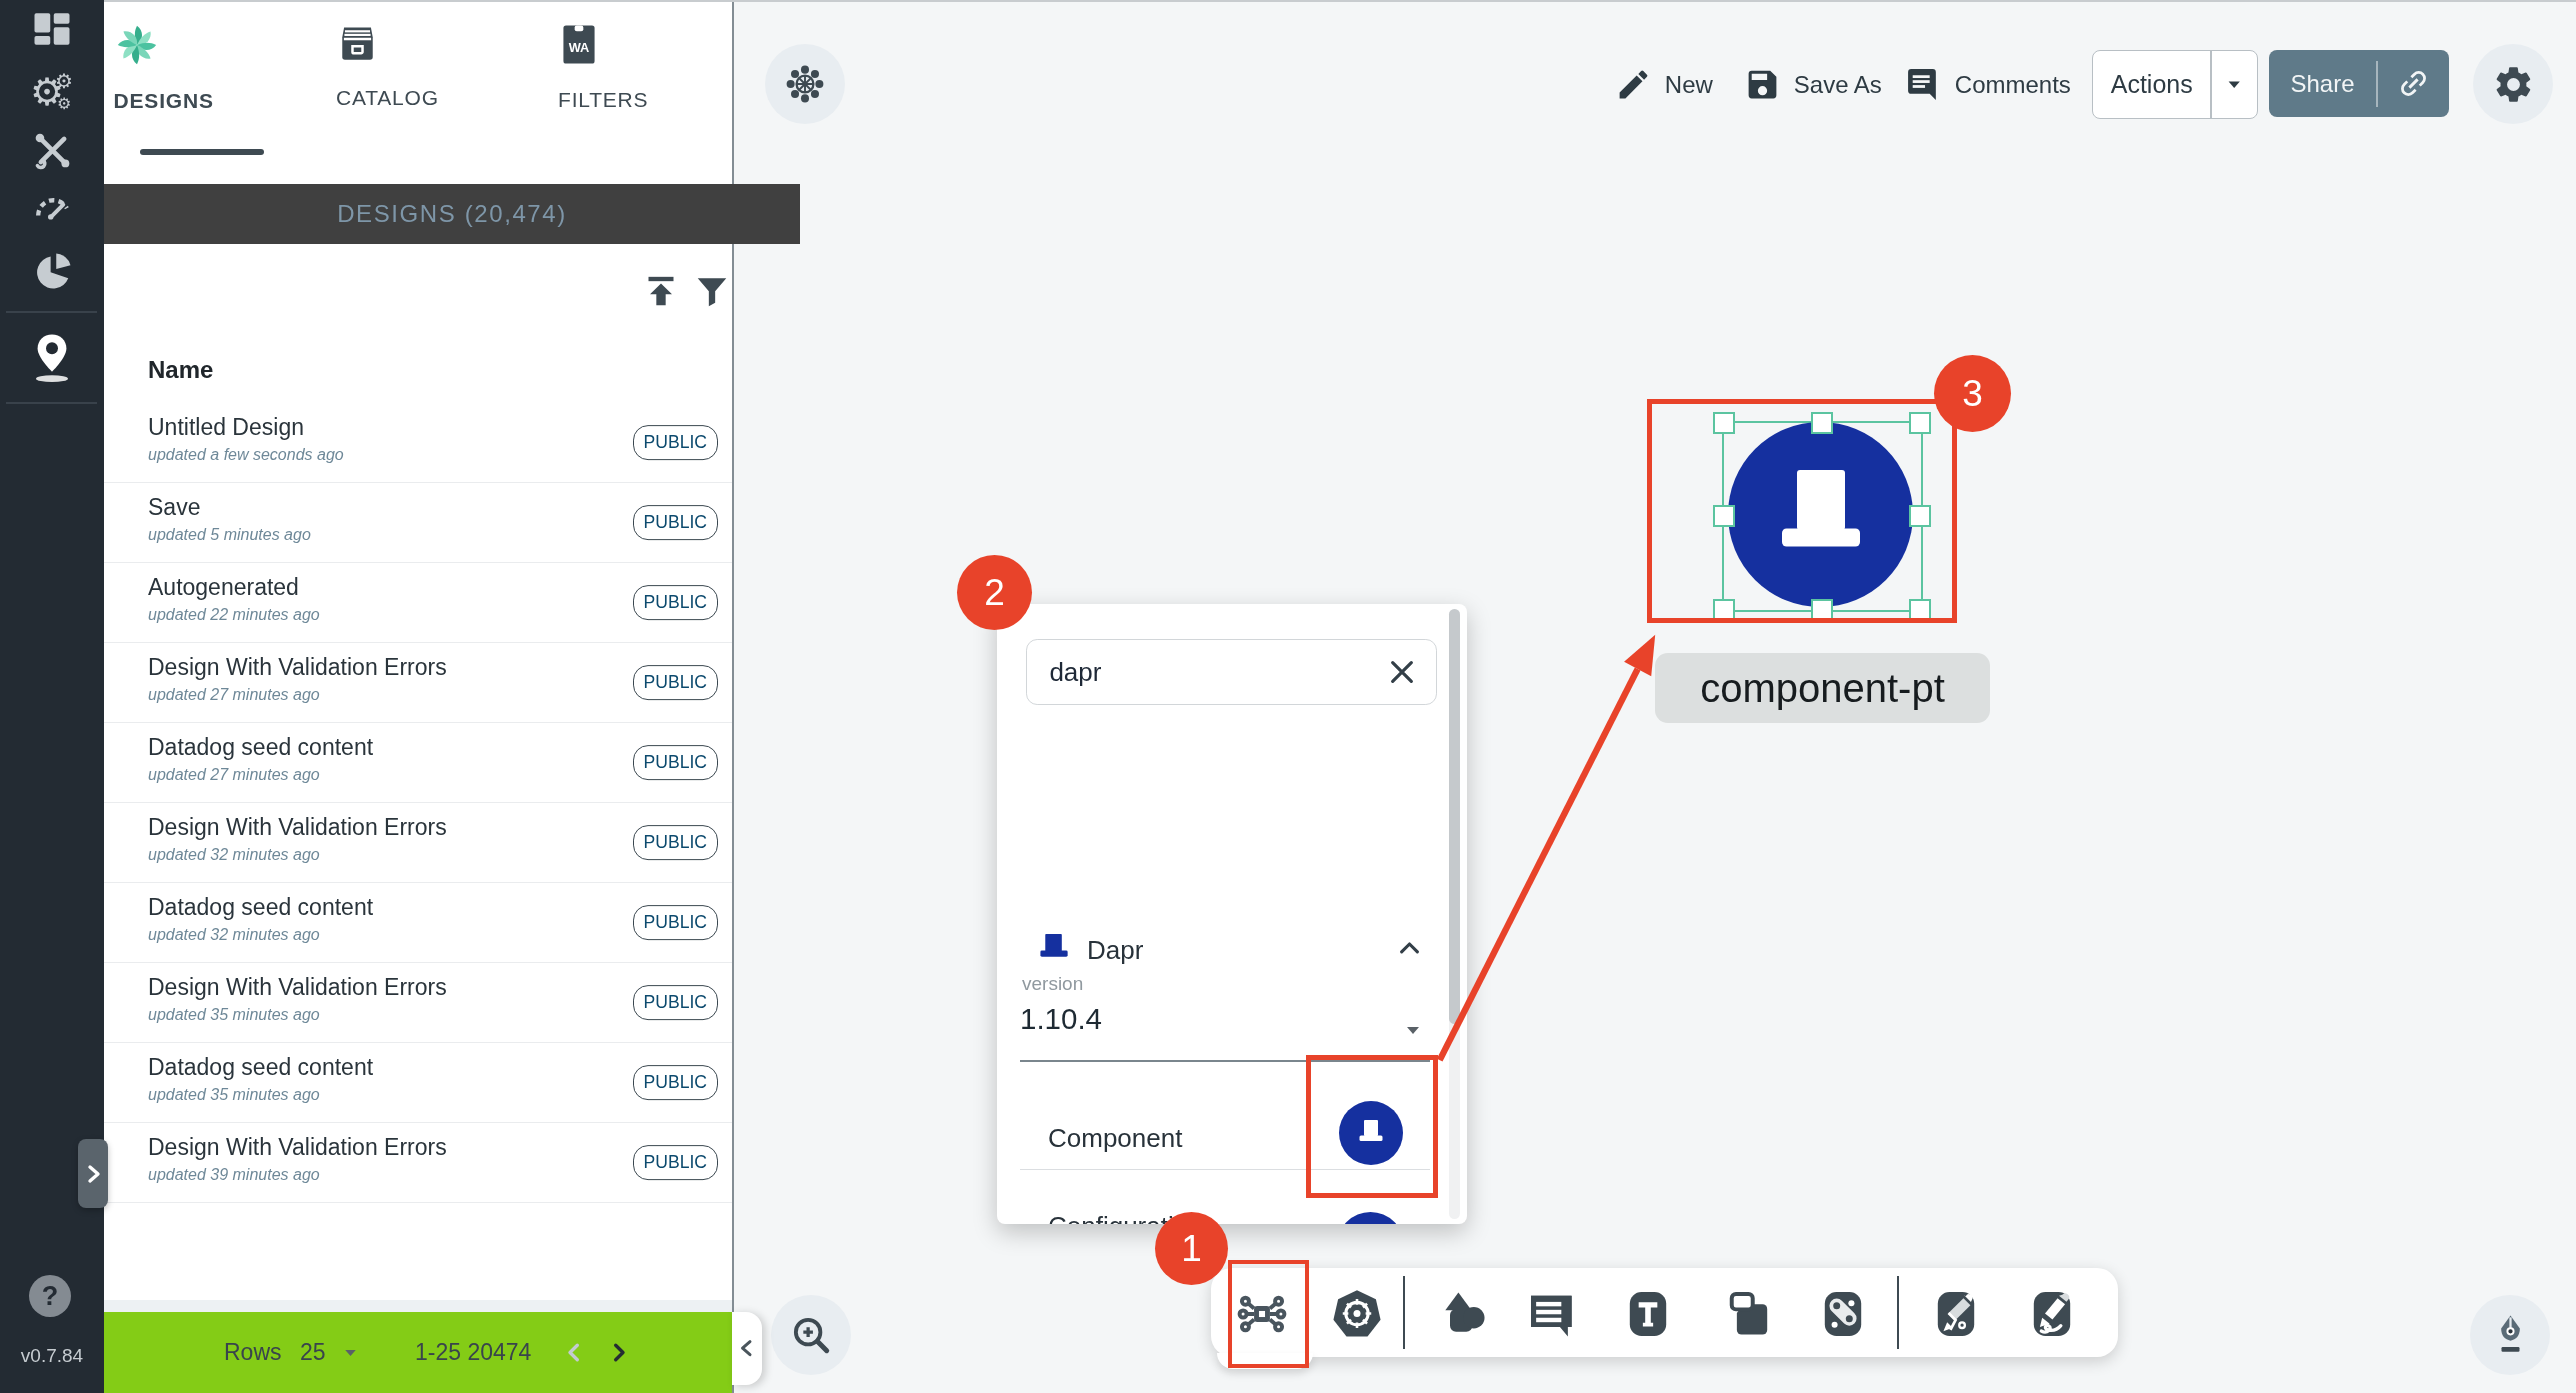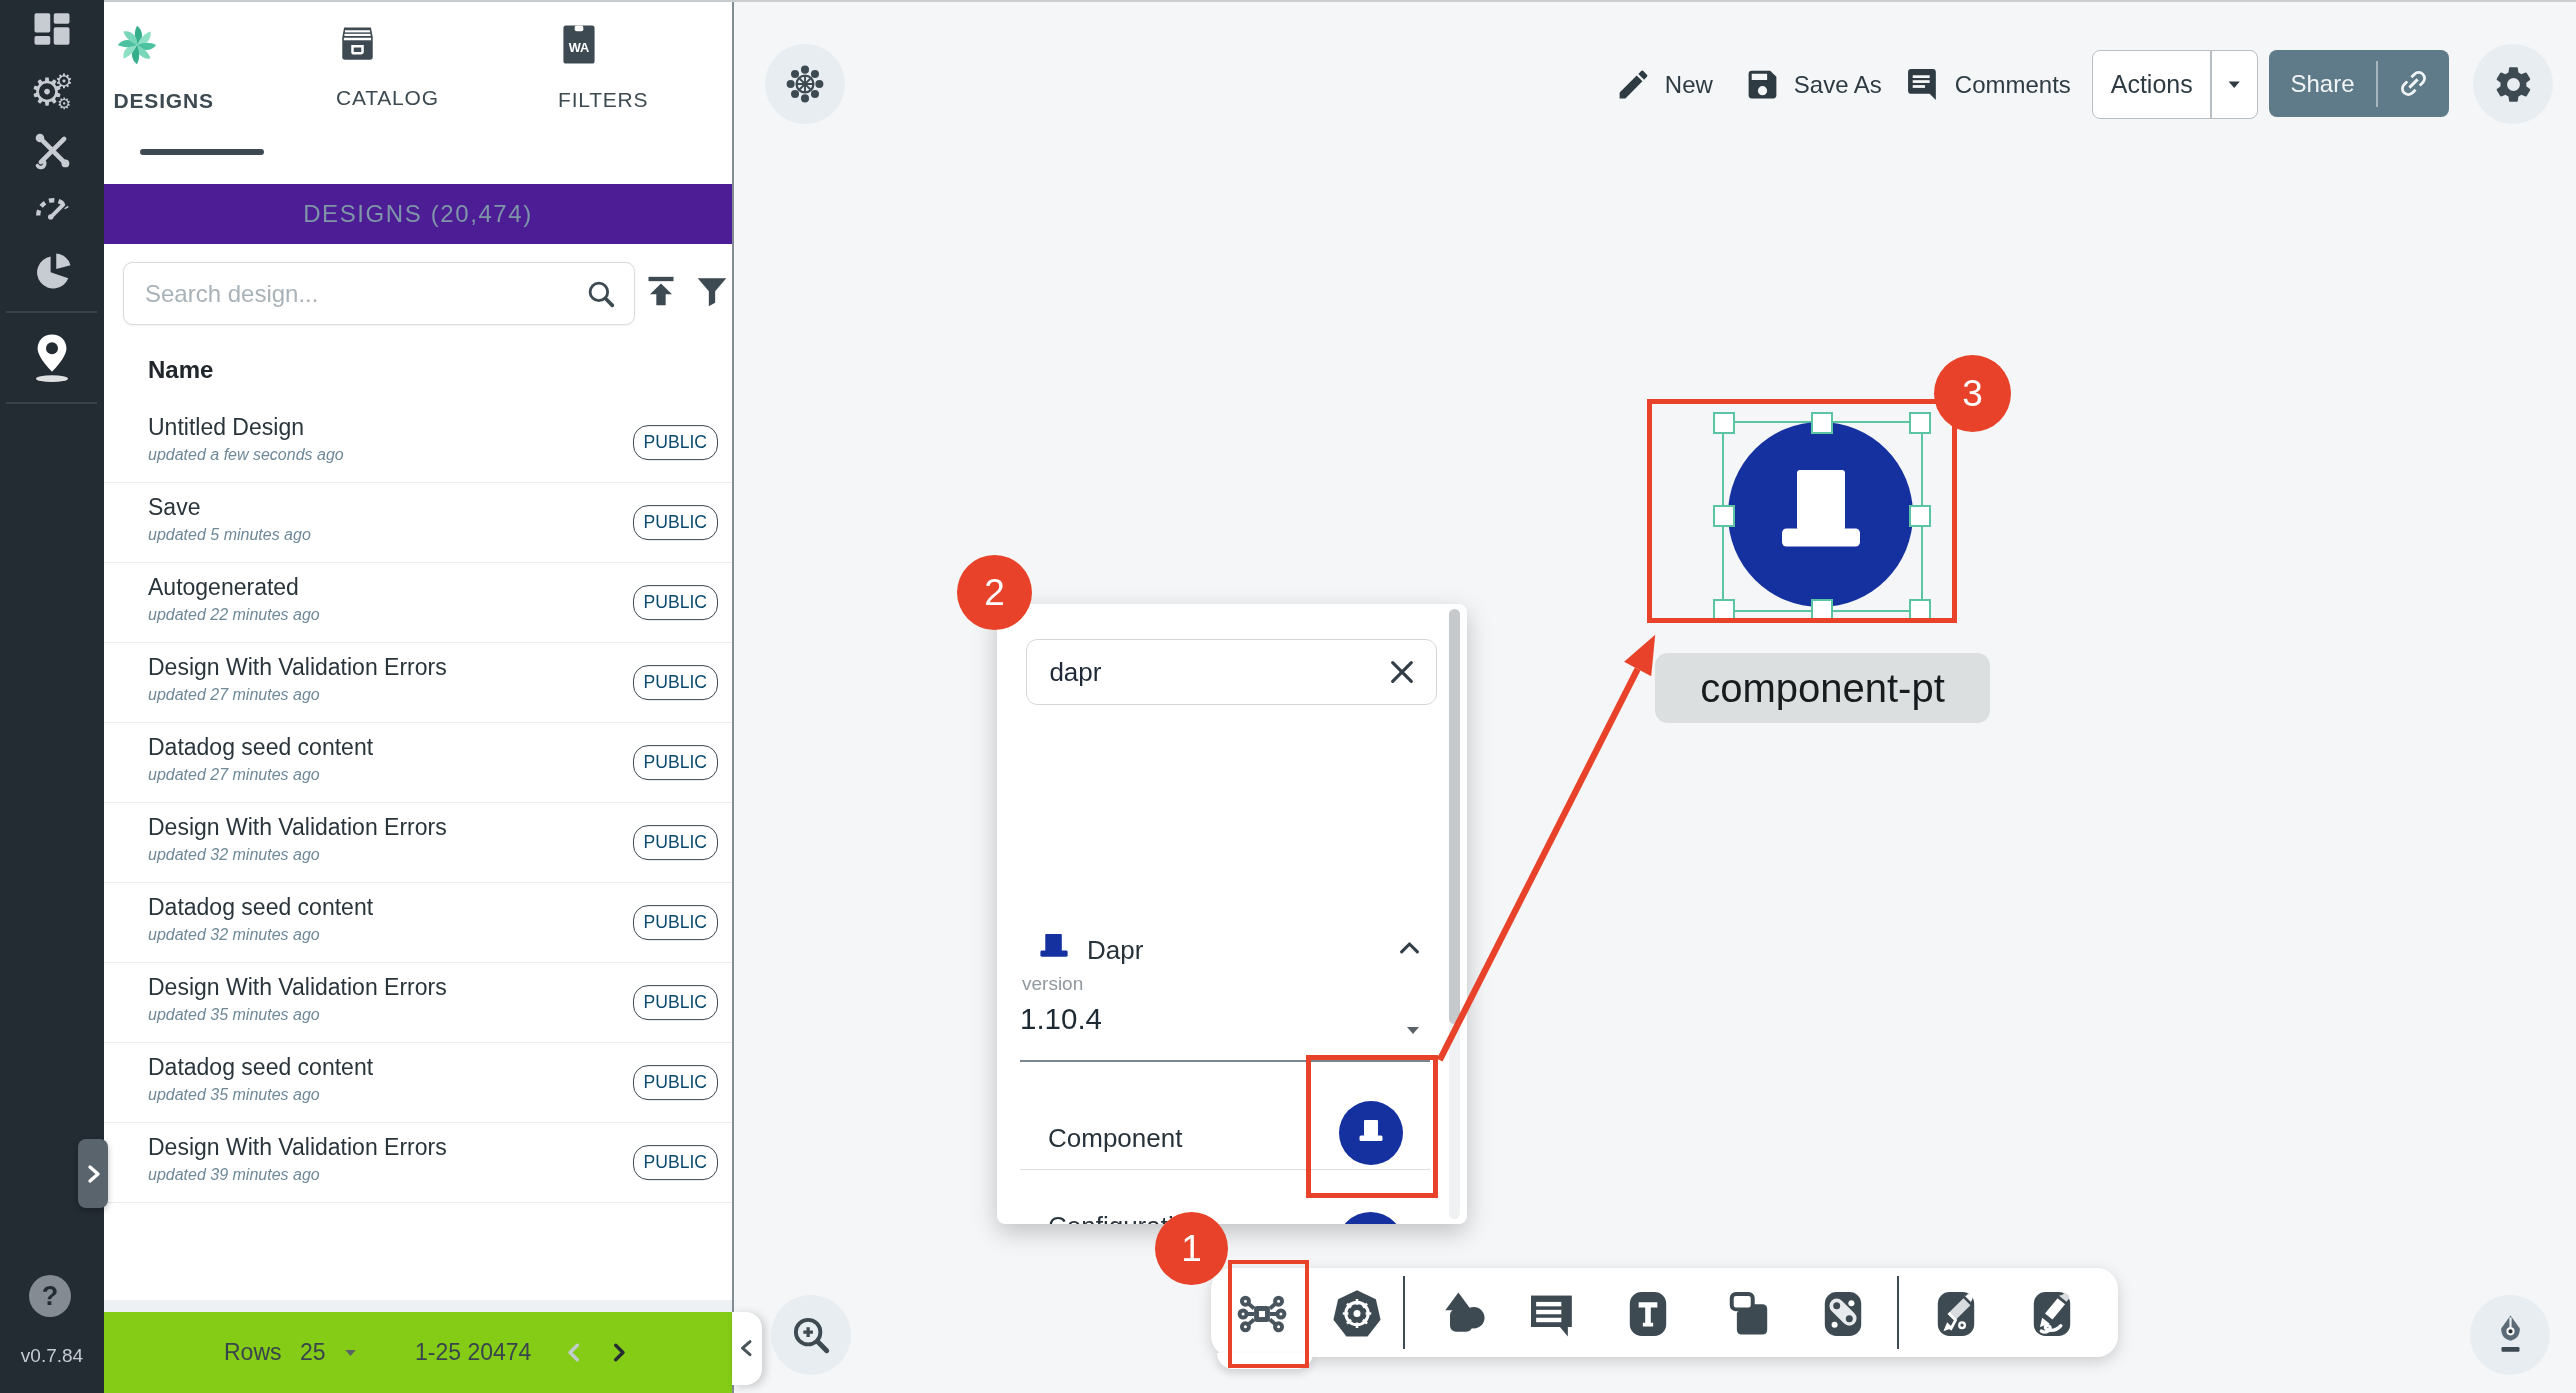--- a/index.html
+++ b/index.html
@@ -14,21 +14,21 @@
   .help-circle{position:absolute;left:29px;top:1275px;width:42px;height:42px;border-radius:50%;
        background:#848B92;color:#232B33;font-size:27px;font-weight:bold;display:flex;align-items:center;justify-content:center;}
   .version{position:absolute;left:0;top:1345px;width:104px;text-align:center;font-size:19px;color:#C6CCD1;}
   .expand-tab{position:absolute;left:78px;top:1139px;width:30px;height:69px;background:#5A646C;border-radius:8px;
        display:flex;align-items:center;justify-content:center;z-index:35;box-shadow:0 2.4px 6.4px rgba(0,0,0,.25);}
   
   .panel{left:104px;top:0;width:628px;height:1393px;background:#fff;border-right:2.4px solid #838D94;z-index:10;}
   .tab{position:absolute;top:22.4px;width:176px;display:flex;flex-direction:column;align-items:flex-start;gap:21px;color:#3E4A52;}
   .tab-label{font-size:21px;letter-spacing:0.8px;color:#3E4A52;}
   .tab-underline{position:absolute;left:36px;top:149px;width:124px;height:6.4px;border-radius:3.2px;background:#3E4A52;}
-  .strip{position:absolute;left:0;top:184px;width:628px;height:60px;background:#4c1d95;display:flex;align-items:center;justify-content:center;
+  .strip{position:absolute;left:0;top:184px;width:696px;height:60px;background:#404040;display:flex;align-items:center;justify-content:center;
          font-size:24px;color:#7E96A8;letter-spacing:1.6px;}
   .search-wrap{position:absolute;left:19px;top:262px;width:510px;height:61px;border:1.6px solid #D8DCDE;border-radius:9.6px;
          background:#fff;display:flex;align-items:center;box-shadow:0 0.8px 2.4px rgba(0,0,0,.06);}
   .search-wrap input{border:0;outline:0;flex:1;font-size:24px;color:#4A5660;padding:0 0 0 21px;font-family:"Liberation Sans",sans-serif;background:transparent;}
   .search-wrap input::placeholder{color:#A9B2B8;}
   .list-head{position:absolute;left:0;top:342px;width:628px;height:61px;border-bottom:1.6px solid #E4E7E9;}
   .list-head span{position:absolute;left:44px;top:14.4px;font-size:24px;font-weight:bold;color:#20262B;}
   .rows{position:absolute;left:0;top:403px;width:628px;}
   .row{position:relative;height:79px;border-bottom:1.6px solid #EAECEE;background:#fff;}
   .row-name{position:absolute;left:44px;top:11.2px;font-size:23px;color:#2A343B;}
@@ -201,29 +201,20 @@
         <rect x="9.5" y="2" width="5" height="3.4" rx="1.2" fill="#fff"></rect>
         <text x="12" y="17.5" font-size="7.4" font-weight="bold" fill="#fff" text-anchor="middle" font-family="Liberation Sans, sans-serif">WA</text>
       </svg>
     </span>
     <span class="tab-label">FILTERS</span>
   </div>
   <div class="tab-underline"></div>
 
   <div class="strip">DESIGNS (20,474)</div>
 
-  <div class="search-wrap">
-    <input type="text" placeholder="Search design..." style="">
-    <span style="padding-right:16px;">
-      <svg width="34" height="34" viewBox="0 0 24 24" fill="none" stroke="#3E4A52" stroke-width="2">
-          <circle cx="10.5" cy="10.5" r="6.2"></circle>
-          <path d="M15.2 15.2 20 20" stroke-width="2.6" stroke-linecap="round"></path>
-        </svg>
-    </span>
-  </div>
   <div class="abs" style="left:537px;top:271px;">
     <svg width="40" height="40" viewBox="0 0 24 24" fill="#3E4A52">
         <rect x="4.5" y="3.5" width="15" height="2.6"></rect>
         <path d="M12 7.5 18.6 14h-3.8v6.5H9.2V14H5.4z"></path>
       </svg>
   </div>
   <div class="abs" style="left:589px;top:272px;">
     <svg width="38" height="38" viewBox="0 0 24 24" fill="#3E4A52">
         <path d="M3 4h18l-7 8.2v7.2l-4 2.2V12.2z"></path>
       </svg>

